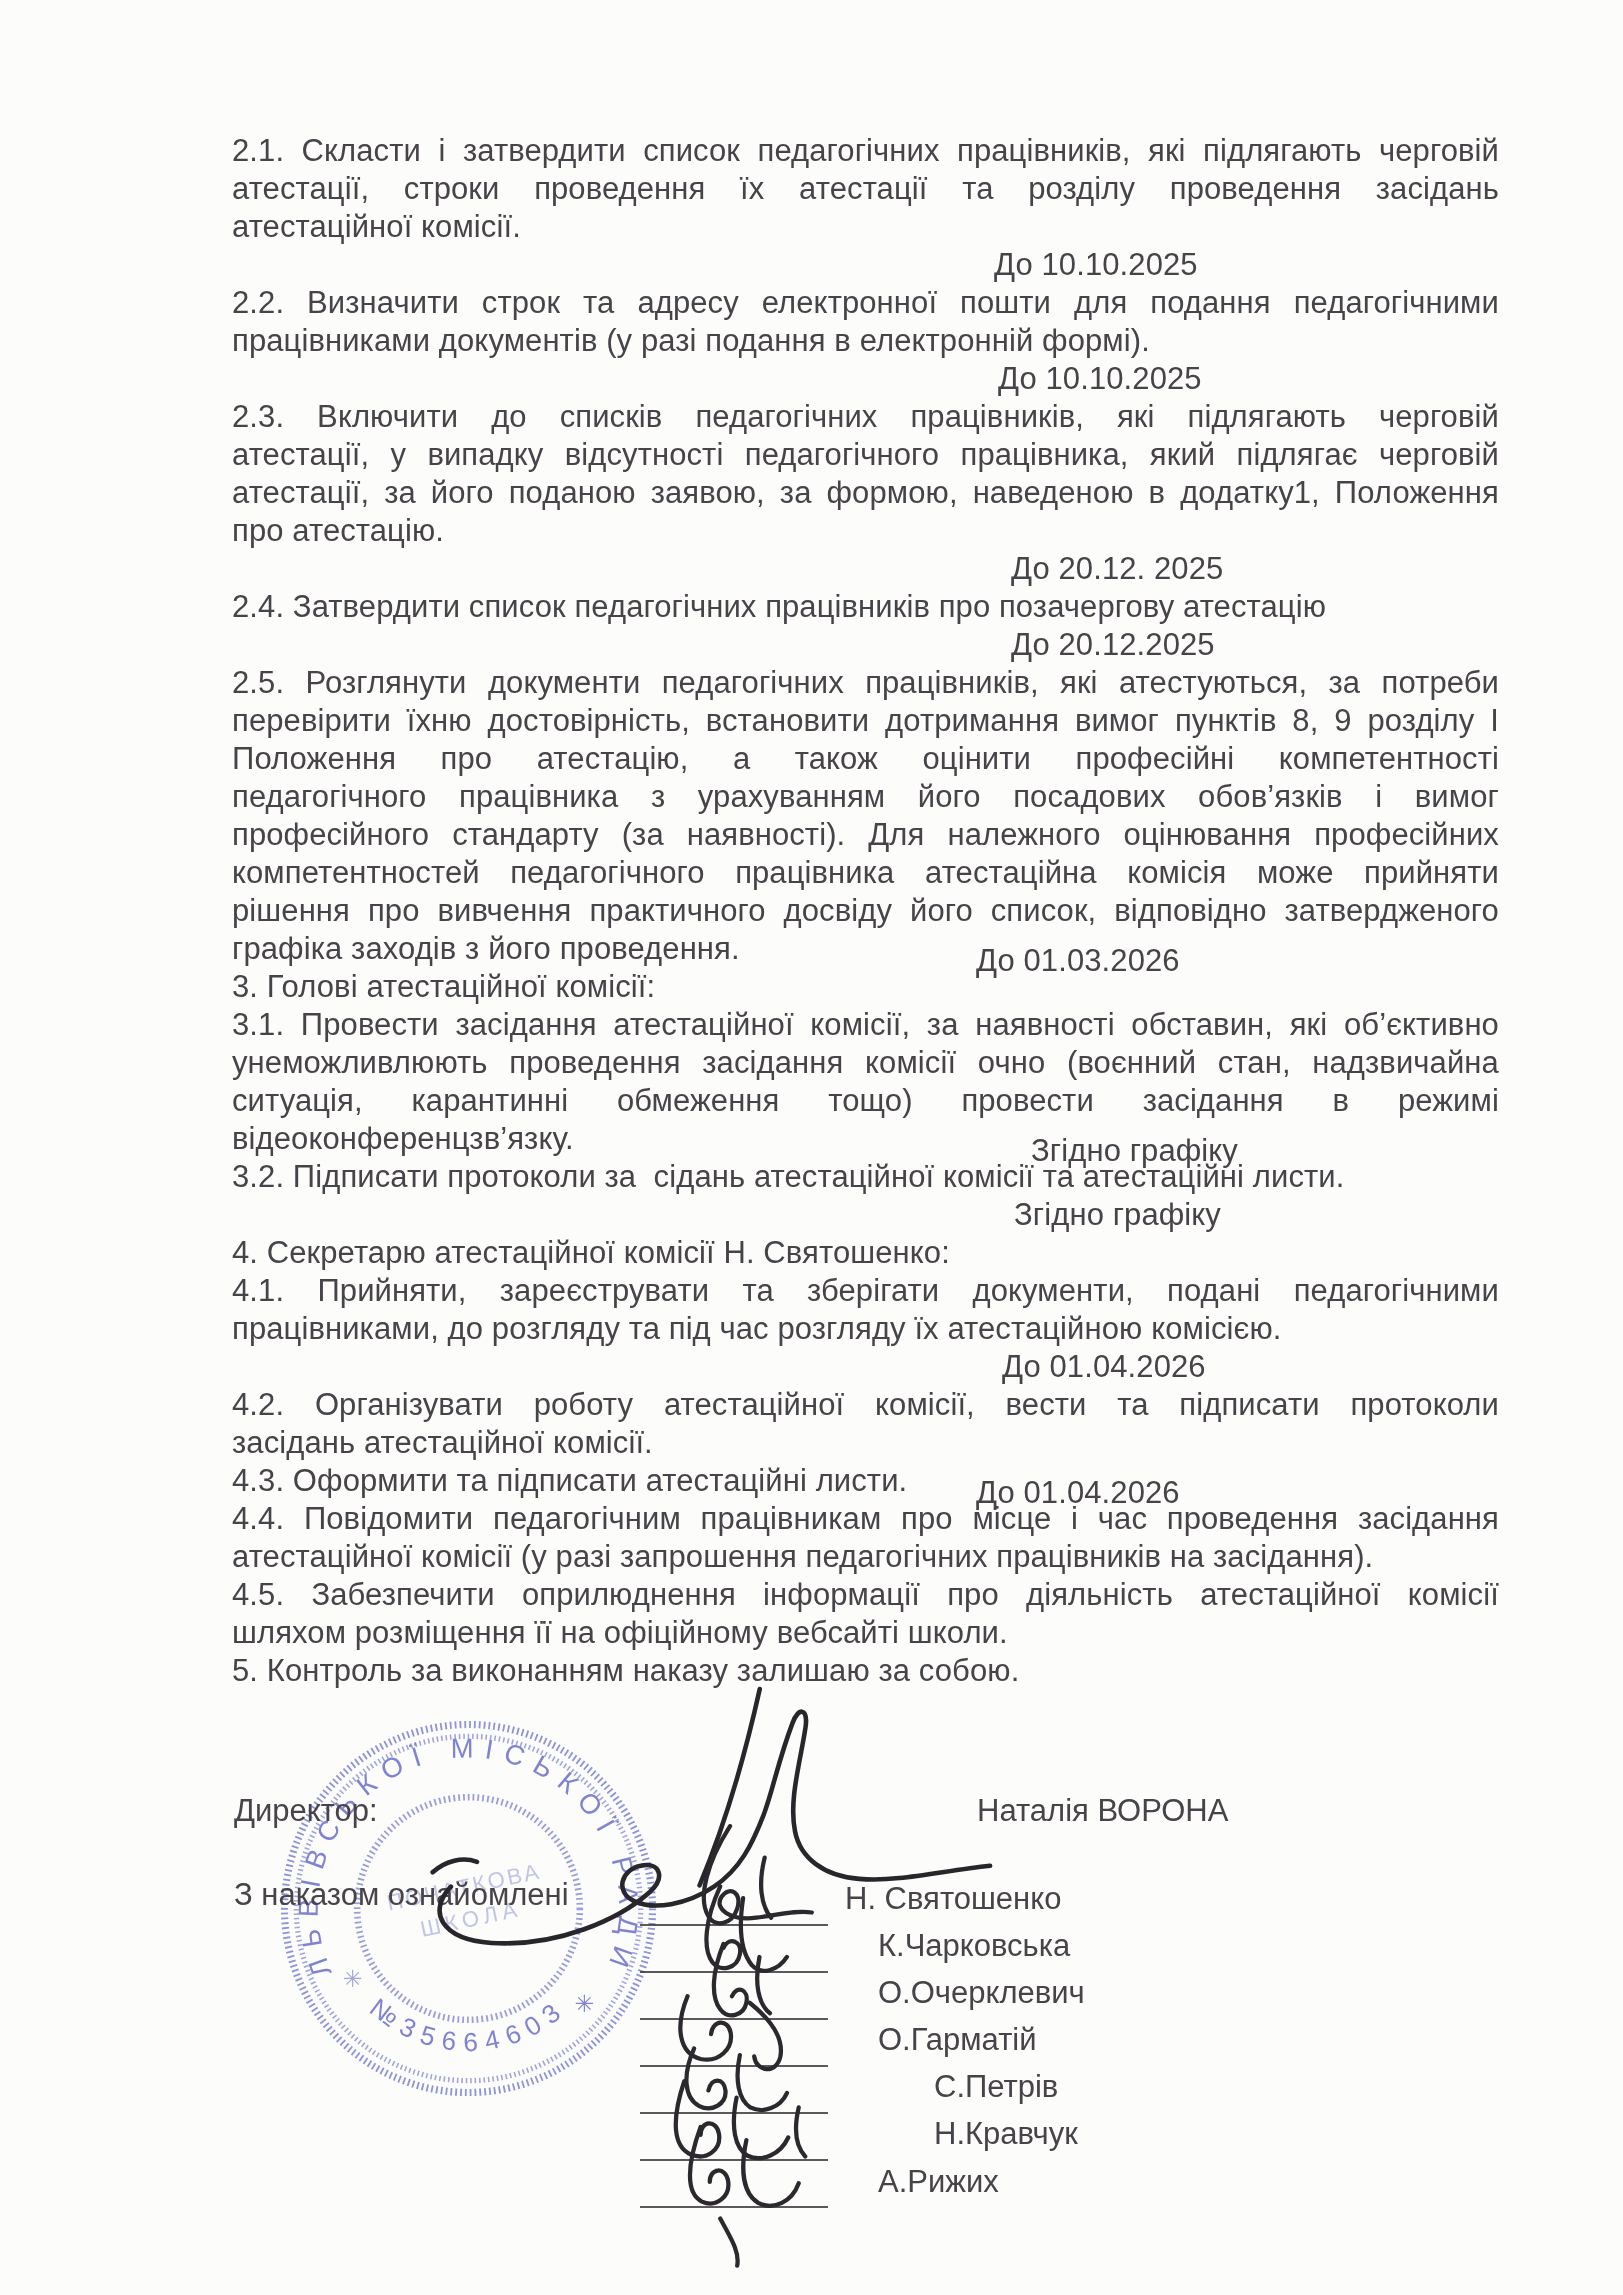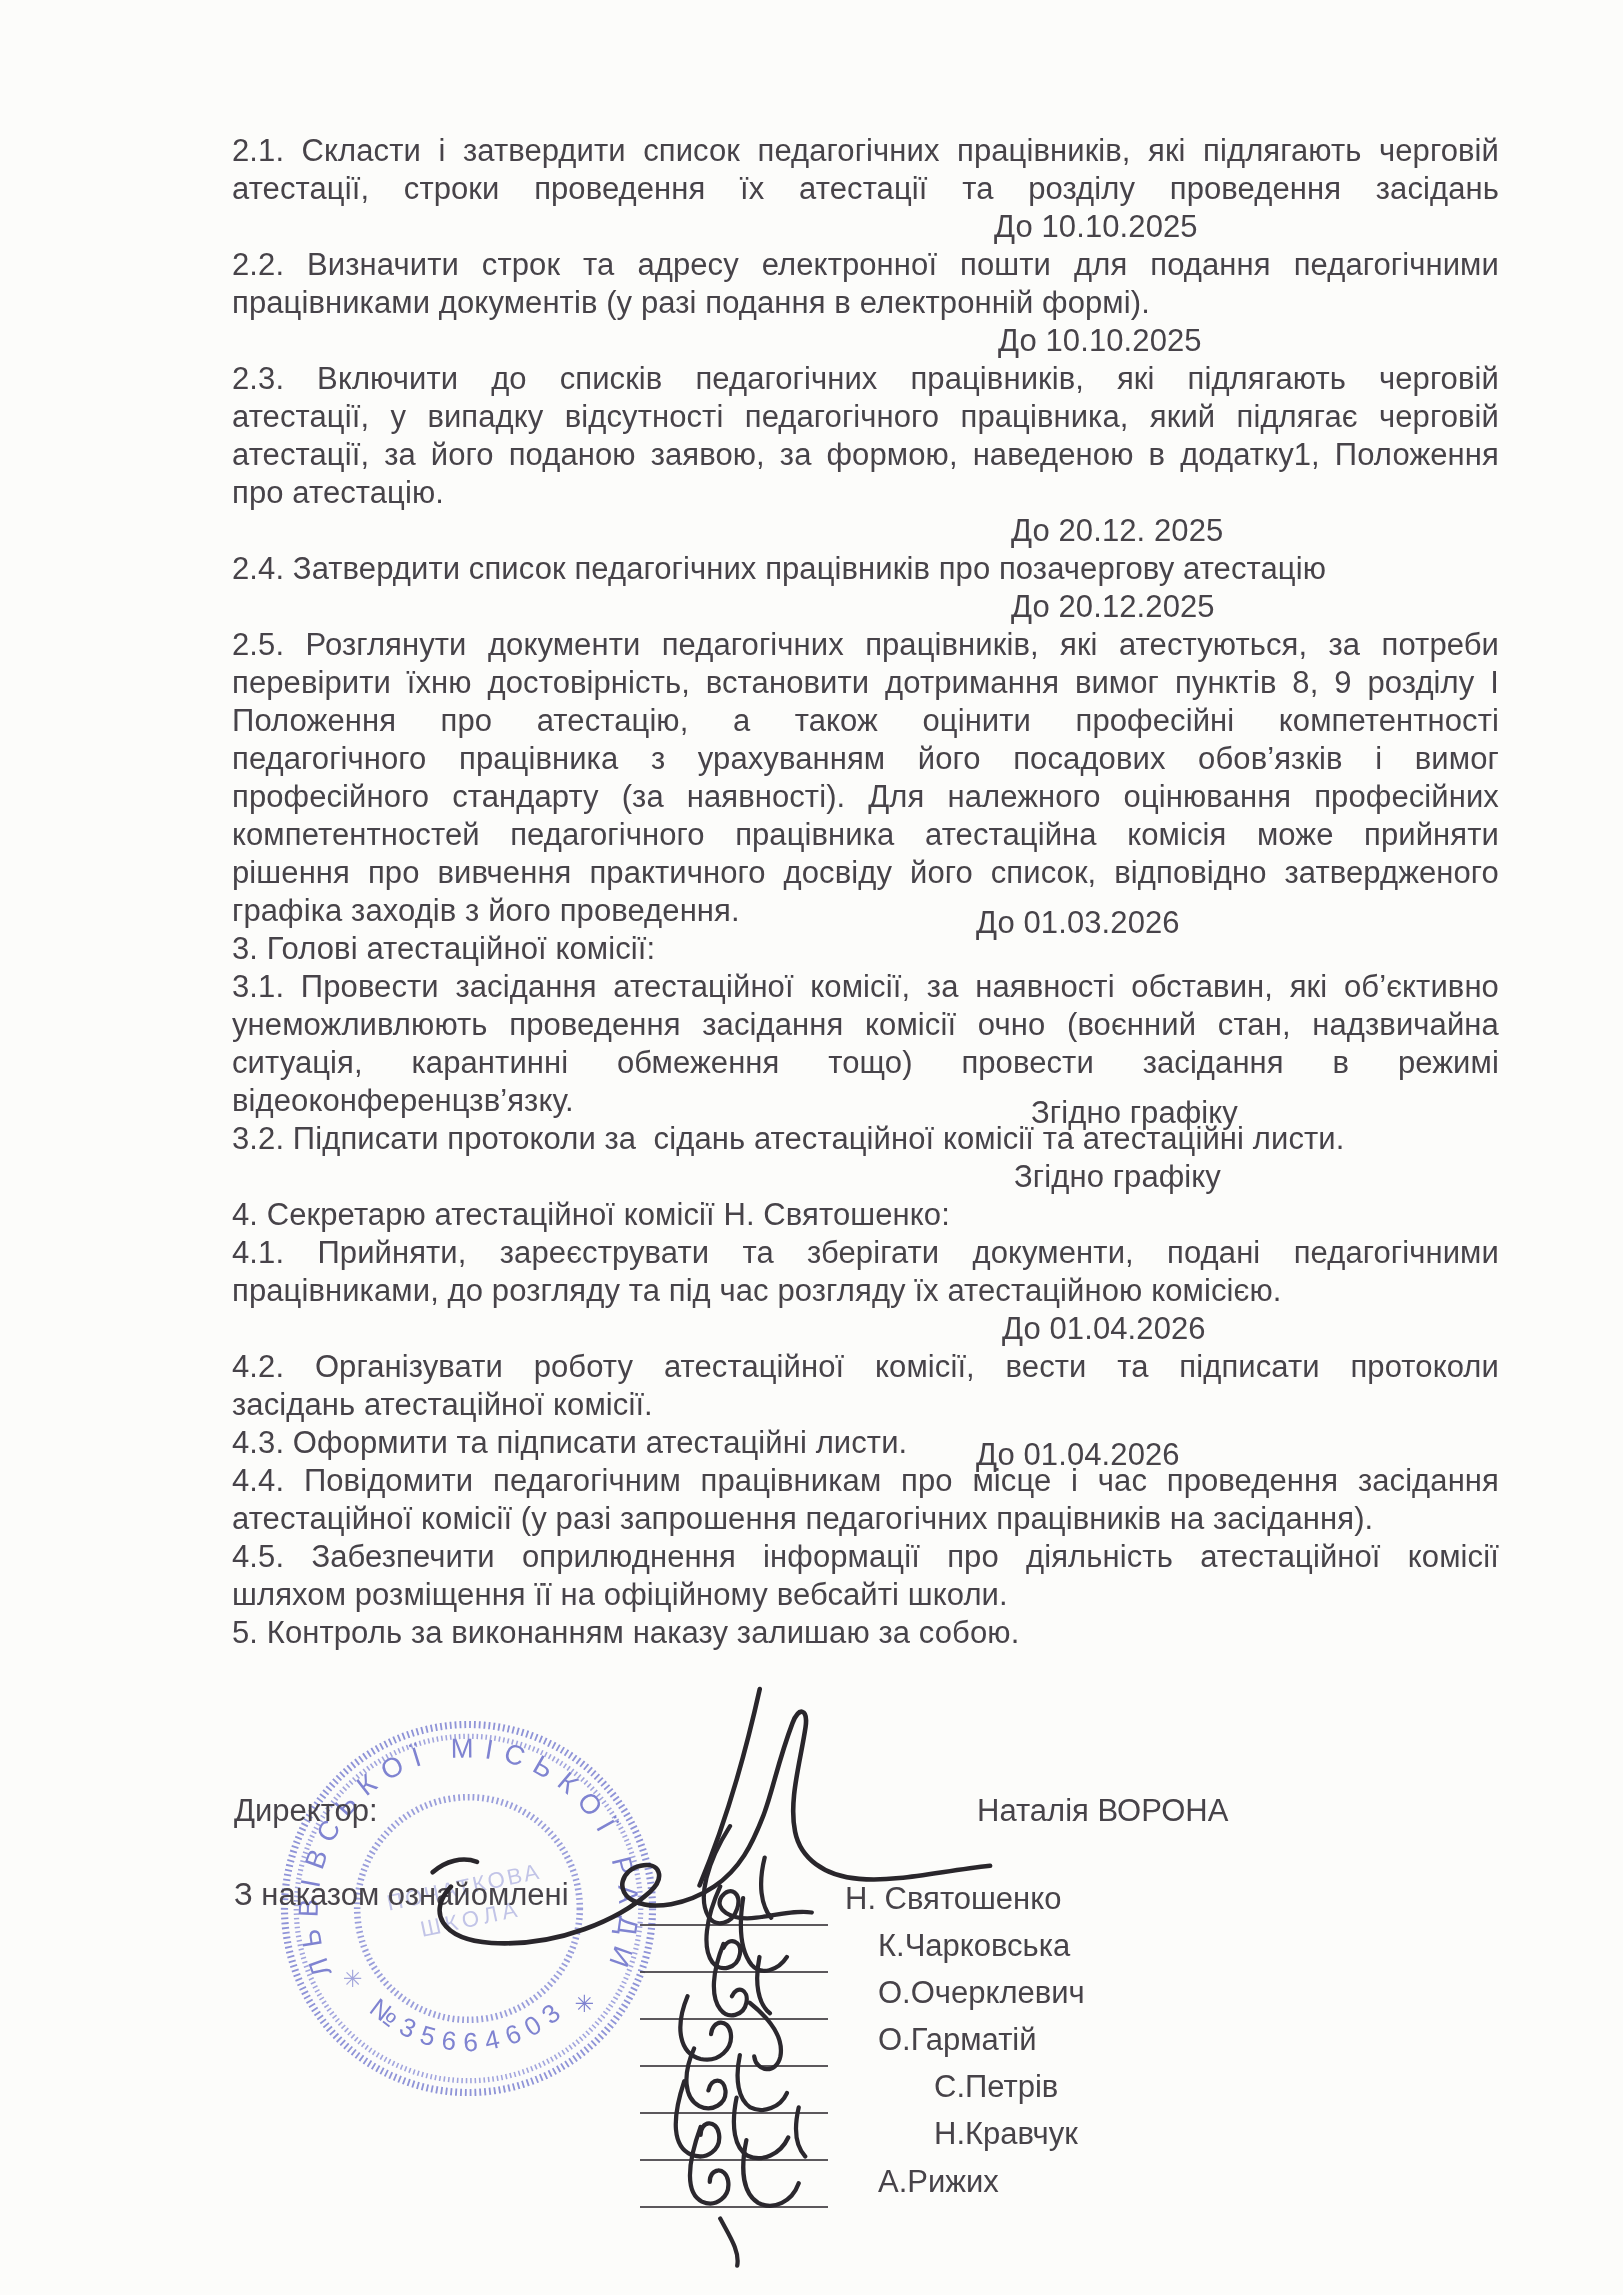--- a/index.html
+++ b/index.html
@@ -43,20 +43,21 @@
         <span>атестації,</span>
         <span>строки</span>
         <span>проведення</span>
         <span>їх</span>
         <span>атестації</span>
         <span>та</span>
         <span>розділу</span>
         <span>проведення</span>
         <span>засідань</span>
       </div>
+      <div class="line l">атестаційної комісії.</div>
       <div class="line d"><span style="margin-left: 762px;">До 10.10.2025</span></div>
       <div class="line j">
         <span>2.2.</span>
         <span>Визначити</span>
         <span>строк</span>
         <span>та</span>
         <span>адресу</span>
         <span>електронної</span>
         <span>пошти</span>
         <span>для</span>

